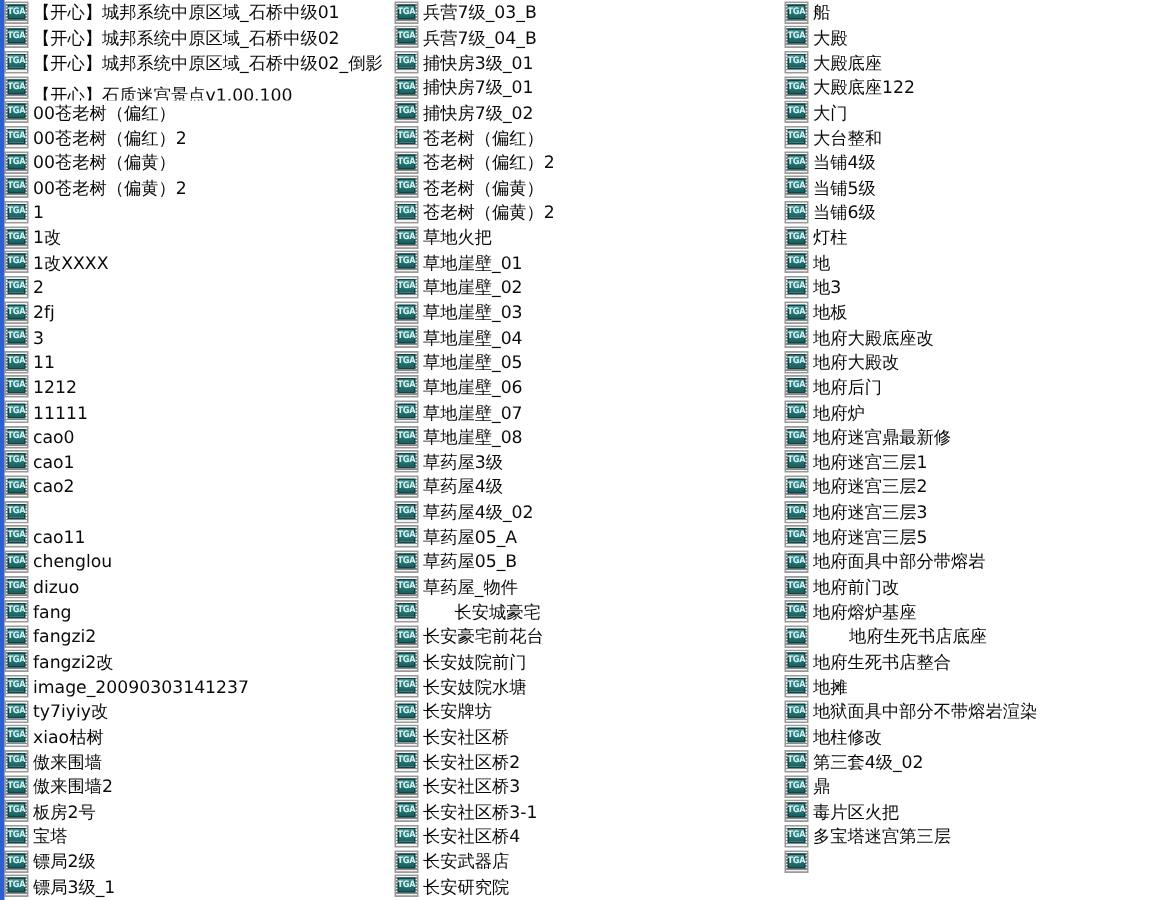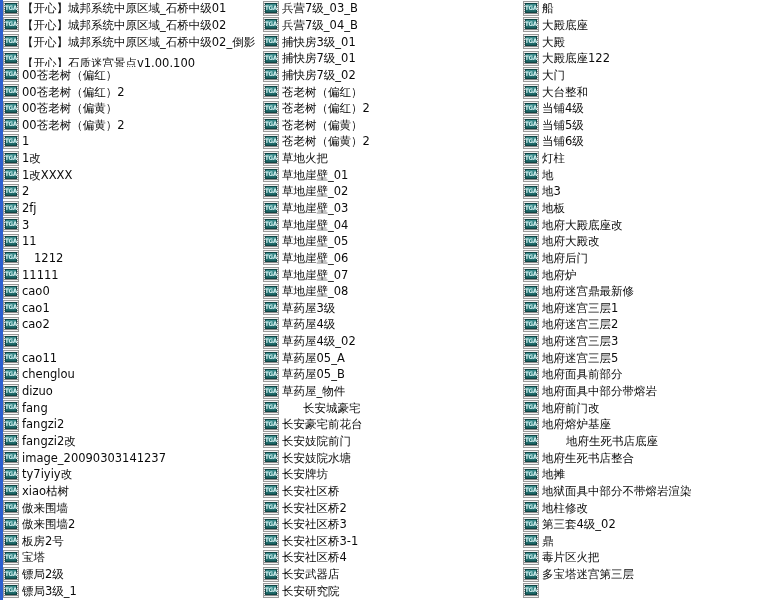--- a/index.html
+++ b/index.html
@@ -257,21 +257,21 @@
           </span>
           <span class="file-label" style="color: rgb(10, 10, 10);">11</span>
         </div>
         <div class="file-item">
           <span class="tga-icon">
             <span class="film-body"></span>
             <span class="film-plate">
               <span class="film-label">TGA</span>
             </span>
           </span>
-          <span class="file-label" style="color: rgb(10, 10, 10); margin-left: 12px;">1212</span>
+          <span class="file-label" style="color: rgb(10, 10, 10);">1212</span>
         </div>
         <div class="file-item">
           <span class="tga-icon">
             <span class="film-body"></span>
             <span class="film-plate">
               <span class="film-label">TGA</span>
             </span>
           </span>
           <span class="file-label" style="color: rgb(10, 10, 10);">11111</span>
         </div>
@@ -783,38 +783,38 @@
           </span>
           <span class="file-label" style="color: rgb(10, 10, 10);">船</span>
         </div>
         <div class="file-item">
           <span class="tga-icon">
             <span class="film-body"></span>
             <span class="film-plate">
               <span class="film-label">TGA</span>
             </span>
           </span>
+          <span class="file-label" style="color: rgb(10, 10, 10);">大殿</span>
+        </div>
+        <div class="file-item">
+          <span class="tga-icon">
+            <span class="film-body"></span>
+            <span class="film-plate">
+              <span class="film-label">TGA</span>
+            </span>
+          </span>
           <span class="file-label" style="color: rgb(10, 10, 10);">大殿底座</span>
         </div>
         <div class="file-item">
           <span class="tga-icon">
             <span class="film-body"></span>
             <span class="film-plate">
               <span class="film-label">TGA</span>
             </span>
           </span>
-          <span class="file-label" style="color: rgb(10, 10, 10);">大殿</span>
-        </div>
-        <div class="file-item">
-          <span class="tga-icon">
-            <span class="film-body"></span>
-            <span class="film-plate">
-              <span class="film-label">TGA</span>
-            </span>
-          </span>
           <span class="file-label" style="color: rgb(10, 10, 10);">大殿底座122</span>
         </div>
         <div class="file-item">
           <span class="tga-icon">
             <span class="film-body"></span>
             <span class="film-plate">
               <span class="film-label">TGA</span>
             </span>
           </span>
           <span class="file-label" style="color: rgb(10, 10, 10);">大门</span>
@@ -964,29 +964,20 @@
           <span class="file-label" style="color: rgb(10, 10, 10);">地府迷宫三层3</span>
         </div>
         <div class="file-item">
           <span class="tga-icon">
             <span class="film-body"></span>
             <span class="film-plate">
               <span class="film-label">TGA</span>
             </span>
           </span>
           <span class="file-label" style="color: rgb(10, 10, 10);">地府迷宫三层5</span>
-        </div>
-        <div class="file-item">
-          <span class="tga-icon">
-            <span class="film-body"></span>
-            <span class="film-plate">
-              <span class="film-label">TGA</span>
-            </span>
-          </span>
-          <span class="file-label" style="color: rgb(10, 10, 10);">地府面具前部分</span>
         </div>
         <div class="file-item">
           <span class="tga-icon">
             <span class="film-body"></span>
             <span class="film-plate">
               <span class="film-label">TGA</span>
             </span>
           </span>
           <span class="file-label" style="color: rgb(10, 10, 10);">地府面具中部分带熔岩</span>
         </div>

